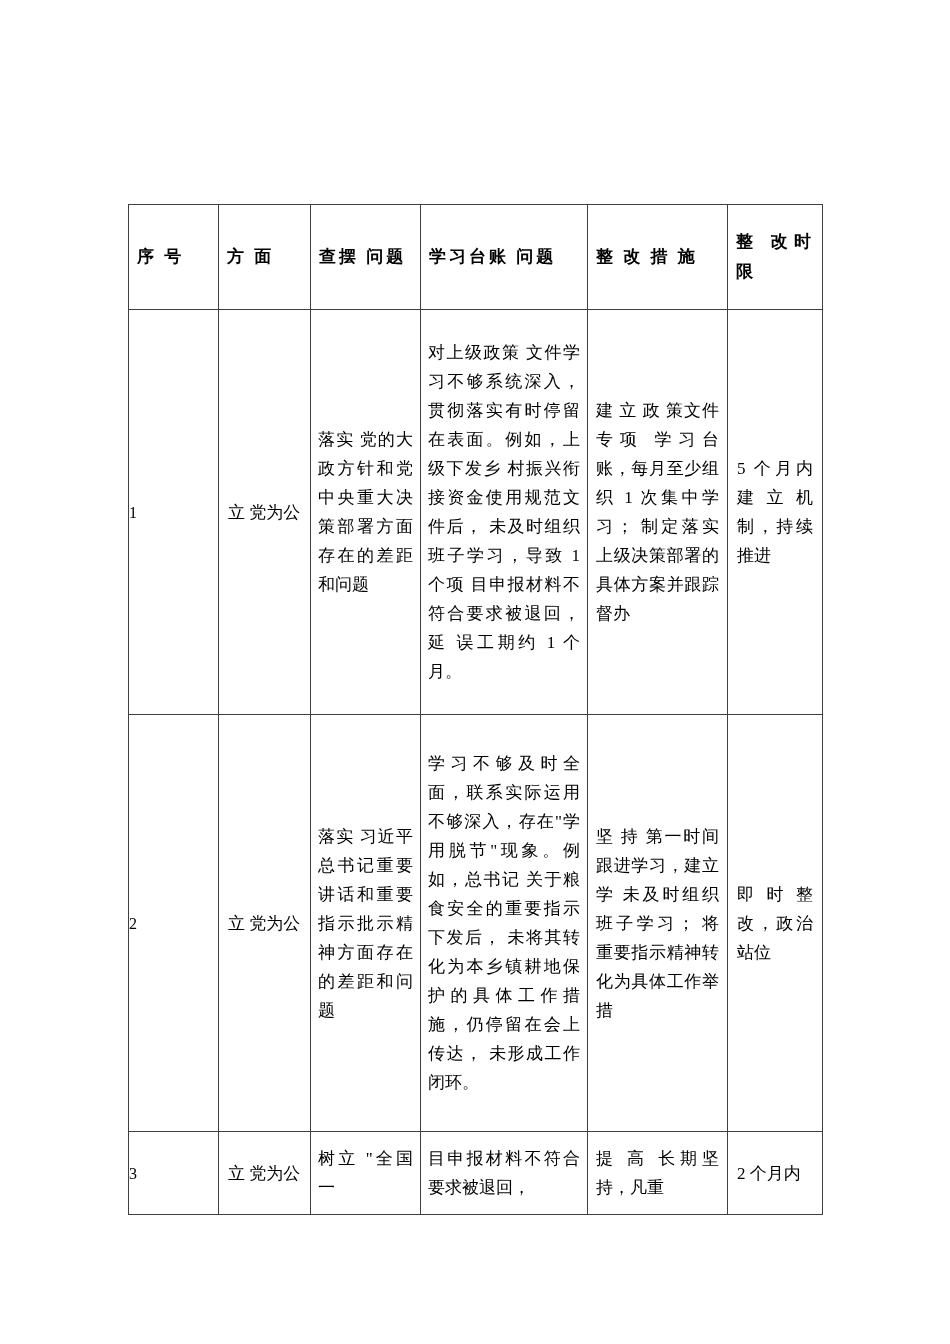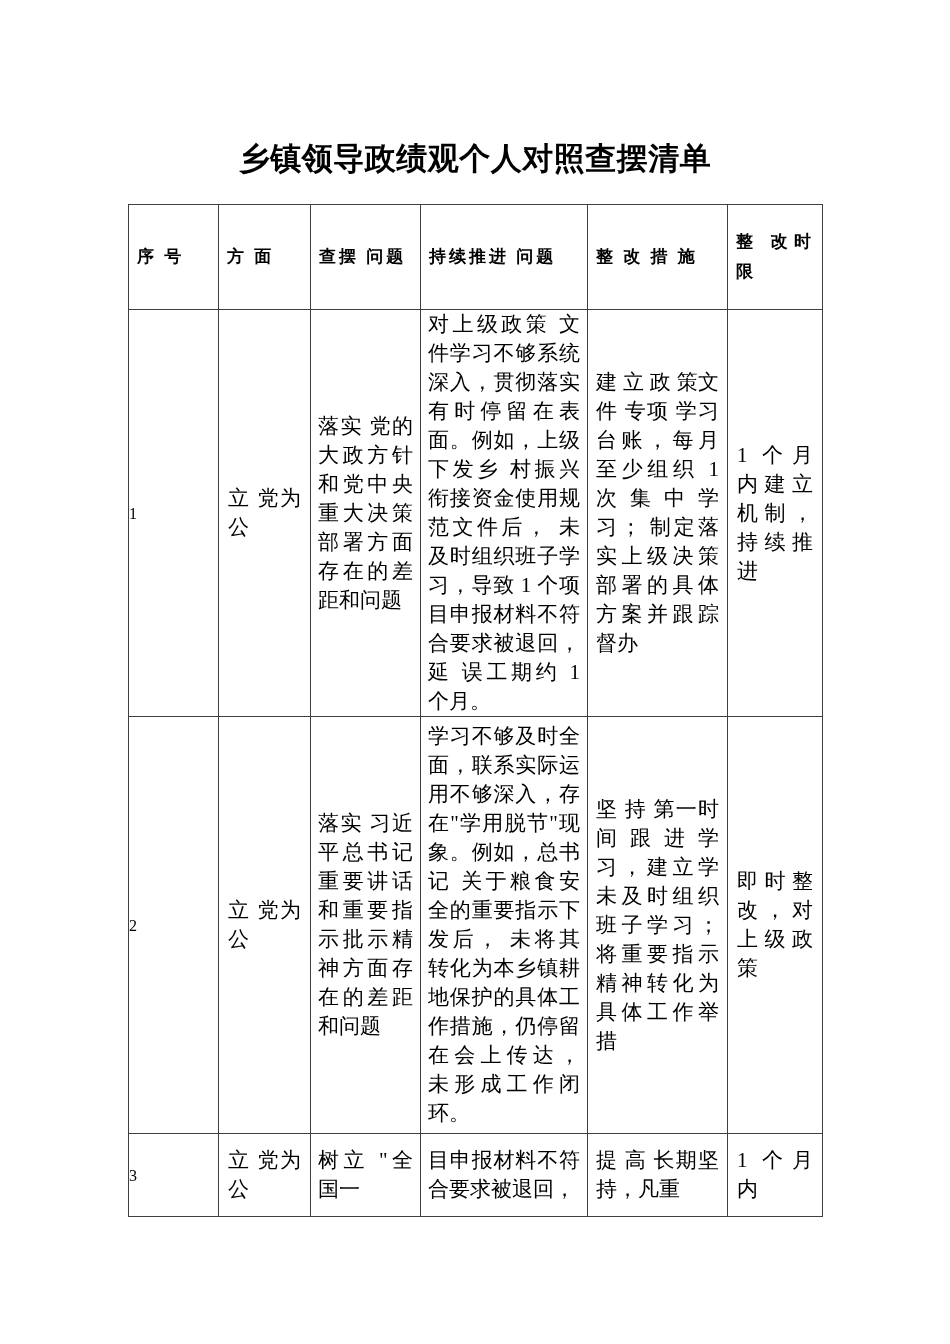--- a/index.html
+++ b/index.html
@@ -69,21 +69,21 @@
   th.hd .txt {
     display: block;
     text-align: justify;
     text-align-last: left;
     text-justify: inter-character;
     padding: 0 8px;
   }
 
   
   td.cell {
-    font-size: 21px;
+    font-size: 17px;
     line-height: 29px;
     font-family: "Liberation Serif", "DejaVu Serif", serif;
   }
   td.cell .txt {
     display: block;
     text-align: justify;
     text-align-last: left;
     text-justify: inter-character;
     padding: 0 7px;
   }
@@ -103,21 +103,20 @@
   
   tr.r1 td { height: 404px; }
   tr.r2 td { height: 416px; }
   tr.r3 td { height: 82px; }
 </style>
 </head>
 <body>
 
 <div class="page">
 
-  <div class="doc-title">乡镇领导政绩观个人对照查摆清单</div>
 
   <table class="clist">
     <colgroup>
       <col style="width:90px">
       <col style="width:92px">
       <col style="width:110px">
       <col style="width:167px">
       <col style="width:140px">
       <col style="width:95px">
     </colgroup>
@@ -127,21 +126,21 @@
         <th class="hd">
           <span class="txt">序 号</span>
         </th>
         <th class="hd">
           <span class="txt">方 面</span>
         </th>
         <th class="hd">
           <span class="txt">查摆 问题</span>
         </th>
         <th class="hd">
-          <span class="txt">持续推进 问题</span>
+          <span class="txt">学习台账 问题</span>
         </th>
         <th class="hd">
           <span class="txt">整 改 措 施</span>
         </th>
         <th class="hd">
           <span class="txt">整 改时限</span>
         </th>
       </tr>
     </thead>
 
@@ -156,61 +155,61 @@
         <td class="cell">
           <span class="txt">落实 党的大政方针和党中央重大决策部署方面存在的差距和问题</span>
         </td>
         <td class="cell">
           <span class="txt">对上级政策 文件学习不够系统深入，贯彻落实有时停留在表面。例如，上级下发乡 村振兴衔接资金使用规范文件后， 未及时组织班子学习，导致 1 个项 目申报材料不符合要求被退回，延 误工期约 1 个月。</span>
         </td>
         <td class="cell measure">
           <span class="txt">建 立 政 策文件 专项 学习台账，每月至少组织 1 次集中学习； 制定落实上级决策部署的具体方案并跟踪督办</span>
         </td>
         <td class="cell deadline">
-          <span class="txt">1 个月内建立机制，持续推进</span>
+          <span class="txt">5 个月内建立机制，持续推进</span>
         </td>
       </tr>
 
       <tr class="r2">
         <td class="cell num">
           <span class="txt">2</span>
         </td>
         <td class="cell aspect">
           <span class="txt">立 党为公</span>
         </td>
         <td class="cell">
           <span class="txt">落实 习近平总书记重要讲话和重要指示批示精神方面存在的差距和问题</span>
         </td>
         <td class="cell">
           <span class="txt">学习不够及时全面，联系实际运用不够深入，存在"学用脱节"现象。例如，总书记 关于粮食安全的重要指示下发后， 未将其转化为本乡镇耕地保护的具体工作措施，仍停留在会上传达， 未形成工作闭环。</span>
         </td>
         <td class="cell measure">
           <span class="txt">坚 持 第一时间跟进学习，建立学 未及时组织班子学习； 将重要指示精神转化为具体工作举措</span>
         </td>
         <td class="cell deadline">
-          <span class="txt">即 时 整改，对上级政策</span>
+          <span class="txt">即 时 整改，政治站位</span>
         </td>
       </tr>
 
       <tr class="r3">
         <td class="cell num">
           <span class="txt">3</span>
         </td>
         <td class="cell aspect">
           <span class="txt">立 党为公</span>
         </td>
         <td class="cell">
           <span class="txt">树立 "全国一</span>
         </td>
         <td class="cell">
           <span class="txt">目申报材料不符合要求被退回，</span>
         </td>
         <td class="cell measure">
           <span class="txt">提 高 长期坚持，凡重</span>
         </td>
         <td class="cell deadline">
-          <span class="txt">1 个月内</span>
+          <span class="txt">2 个月内</span>
         </td>
       </tr>
     </tbody>
   </table>
 
 </div>
 
 </body></html>

